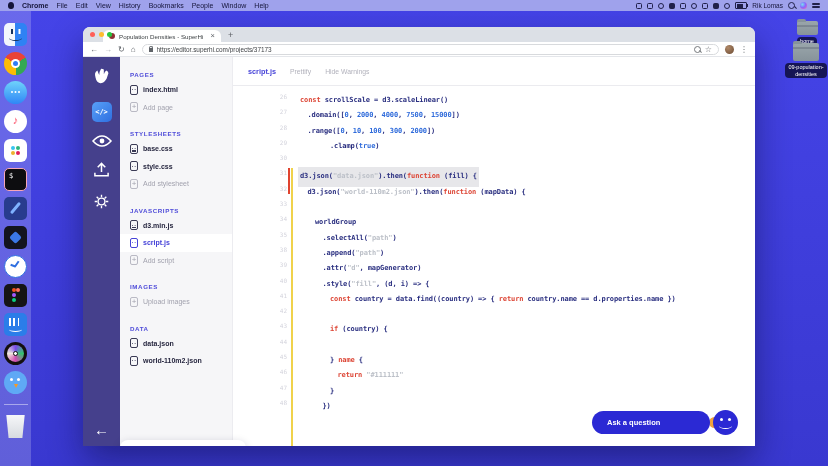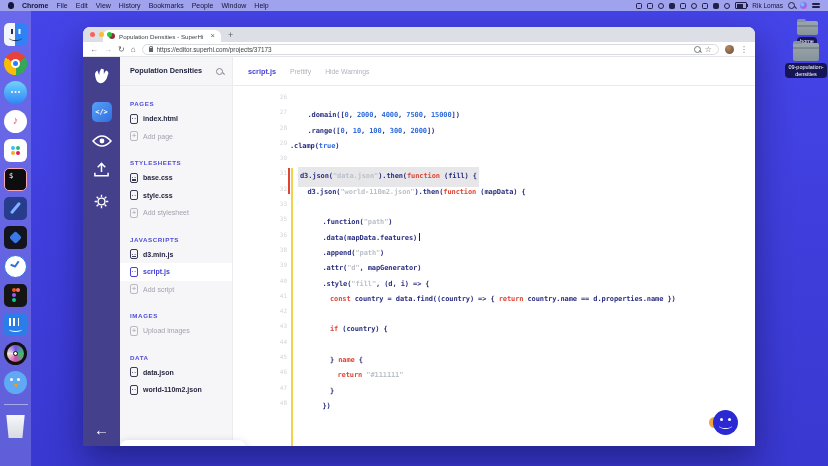--- a/index.html
+++ b/index.html
@@ -305,24 +305,20 @@
             <g stroke="#fff" stroke-width="1.6" fill="none">
               <circle cx="10" cy="10" r="4"></circle>
               <path d="M10 2v3 M10 15v3 M2 10h3 M15 10h3 M4.3 4.3l2.1 2.1 M13.6 13.6l2.1 2.1 M15.7 4.3l-2.1 2.1 M6.4 13.6l-2.1 2.1"></path>
             </g>
           </svg>
       </span>
       <span id="back-arrow">←</span>
     </div>
 
     <div id="sidebar">
-      <div class="sb-header">
-        <div class="sb-title">Population Densities</div>
-        <span class="sb-search"></span>
-      </div>
       <div id="sb-sections">
           <div class="sb-sec">
             <div class="sb-sec-title">PAGES</div>
             <div class="sb-item">
               <span class="fic fic-file"></span>
               <span class="sb-label">index.html</span>
             </div>
             <div class="sb-item muted">
               <span class="fic fic-add">+</span>
               <span class="sb-label">Add page</span>
@@ -382,42 +378,43 @@
     <div id="pane">
       <div class="pane-header">
         <span class="file-tab">script.js</span>
         <span class="ph-btn">Prettify</span>
         <span class="ph-btn">Hide Warnings</span>
       </div>
       <div id="code-area">
         <div class="err-bar"></div>
         <div class="warn-bar"></div>
         <div id="code-lines">
-            <div class="cl"><span class="ln">26</span></div>
+            <div class="cl"><span class="ln">26</span><span class="ct" style="margin-left: 67px;"><span class="tok-k">const </span><span class="tok-p">scrollScale = d3.scaleLinear()</span></span></div>
             <div class="cl"><span class="ln">27</span><span class="ct" style="margin-left: 74.5px;"><span class="tok-p">.domain([</span><span class="tok-n">0</span><span class="tok-p">, </span><span class="tok-n">2000</span><span class="tok-p">, </span><span class="tok-n">4000</span><span class="tok-p">, </span><span class="tok-n">7500</span><span class="tok-p">, </span><span class="tok-n">15000</span><span class="tok-p">])</span></span></div>
             <div class="cl"><span class="ln">28</span><span class="ct" style="margin-left: 74.5px;"><span class="tok-p">.range([</span><span class="tok-n">0</span><span class="tok-p">, </span><span class="tok-n">10</span><span class="tok-p">, </span><span class="tok-n">100</span><span class="tok-p">, </span><span class="tok-n">300</span><span class="tok-p">, </span><span class="tok-n">2000</span><span class="tok-p">])</span></span></div>
-            <div class="cl"><span class="ln">29</span><span class="ct" style="margin-left: 57px;"><span class="tok-p">.clamp(</span><span class="tok-n">true</span><span class="tok-p">)</span></span></div>
+            <div class="cl"><span class="ln">29</span><span class="ct" style="margin-left: 97px;"><span class="tok-p">.clamp(</span><span class="tok-n">true</span><span class="tok-p">)</span></span></div>
             <div class="cl"><span class="ln">30</span><span class="ct" style="margin-left: 67px;"></span></div>
             <div class="cl"><span class="ln">31</span><span class="ct sel" style="margin-left: 67px;"><span class="tok-p">d3.json(</span><span class="tok-s">"data.json"</span><span class="tok-p">).then(</span><span class="tok-k">function</span><span class="tok-p"> (fill) {</span></span></div>
             <div class="cl"><span class="ln">32</span><span class="ct" style="margin-left: 74.5px;"><span class="tok-p">d3.json(</span><span class="tok-s">"world-110m2.json"</span><span class="tok-p">).then(</span><span class="tok-k">function</span><span class="tok-p"> (mapData) {</span></span></div>
             <div class="cl"><span class="ln">33</span><span class="ct" style="margin-left: 67px;"></span></div>
-            <div class="cl"><span class="ln">35</span><span class="ct" style="margin-left: 89.5px;"><span class="tok-p">.function(</span><span class="tok-s">"path"</span><span class="tok-p">)</span></span></div>
-            <div class="cl"><span class="ln">36</span><span class="ct" style="margin-left: 89.5px;"><span class="tok-p">.data(mapData.features)</span><span class="caret"></span></span></div>
+            <div class="cl"><span class="ln">34</span><span class="ct" style="margin-left: 82px;"><span class="tok-p">worldGroup</span></span></div>
+            <div class="cl"><span class="ln">35</span><span class="ct" style="margin-left: 89.5px;"><span class="tok-p">.selectAll(</span><span class="tok-s">"path"</span><span class="tok-p">)</span></span></div>
             <div class="cl"><span class="ln">38</span><span class="ct" style="margin-left: 89.5px;"><span class="tok-p">.append(</span><span class="tok-s">"path"</span><span class="tok-p">)</span></span></div>
             <div class="cl"><span class="ln">39</span><span class="ct" style="margin-left: 89.5px;"><span class="tok-p">.attr(</span><span class="tok-s">"d"</span><span class="tok-p">, mapGenerator)</span></span></div>
             <div class="cl"><span class="ln">40</span><span class="ct" style="margin-left: 89.5px;"><span class="tok-p">.style(</span><span class="tok-s">"fill"</span><span class="tok-p">, (d, i) =&gt; {</span></span></div>
             <div class="cl"><span class="ln">41</span><span class="ct" style="margin-left: 97px;"><span class="tok-k">const </span><span class="tok-p">country = data.find((country) =&gt; { </span><span class="tok-k">return</span><span class="tok-p"> country.name == d.properties.name })</span></span></div>
             <div class="cl"><span class="ln">42</span><span class="ct" style="margin-left: 67px;"></span></div>
             <div class="cl"><span class="ln">43</span><span class="ct" style="margin-left: 97px;"><span class="tok-k">if</span><span class="tok-p"> (country) {</span></span></div>
             <div class="cl"><span class="ln">44</span></div>
             <div class="cl"><span class="ln">45</span><span class="ct" style="margin-left: 97px;"><span class="tok-p">} </span><span class="tok-k">name</span><span class="tok-p"> {</span></span></div>
             <div class="cl"><span class="ln">46</span><span class="ct" style="margin-left: 104.5px;"><span class="tok-k">return </span><span class="tok-s">"#111111"</span></span></div>
             <div class="cl"><span class="ln">47</span><span class="ct" style="margin-left: 97px;"><span class="tok-p">}</span></span></div>
             <div class="cl"><span class="ln">48</span><span class="ct" style="margin-left: 89.5px;"><span class="tok-p">})</span></span></div>
           </div>
       </div>
     </div>
   </div>
 
   <div id="bottom-popover"></div>
+  <div id="ask-btn">Ask a question</div>
   <div id="smiley-badge"></div>
   <div id="smiley"></div>
 </div>
 
 </body></html>

